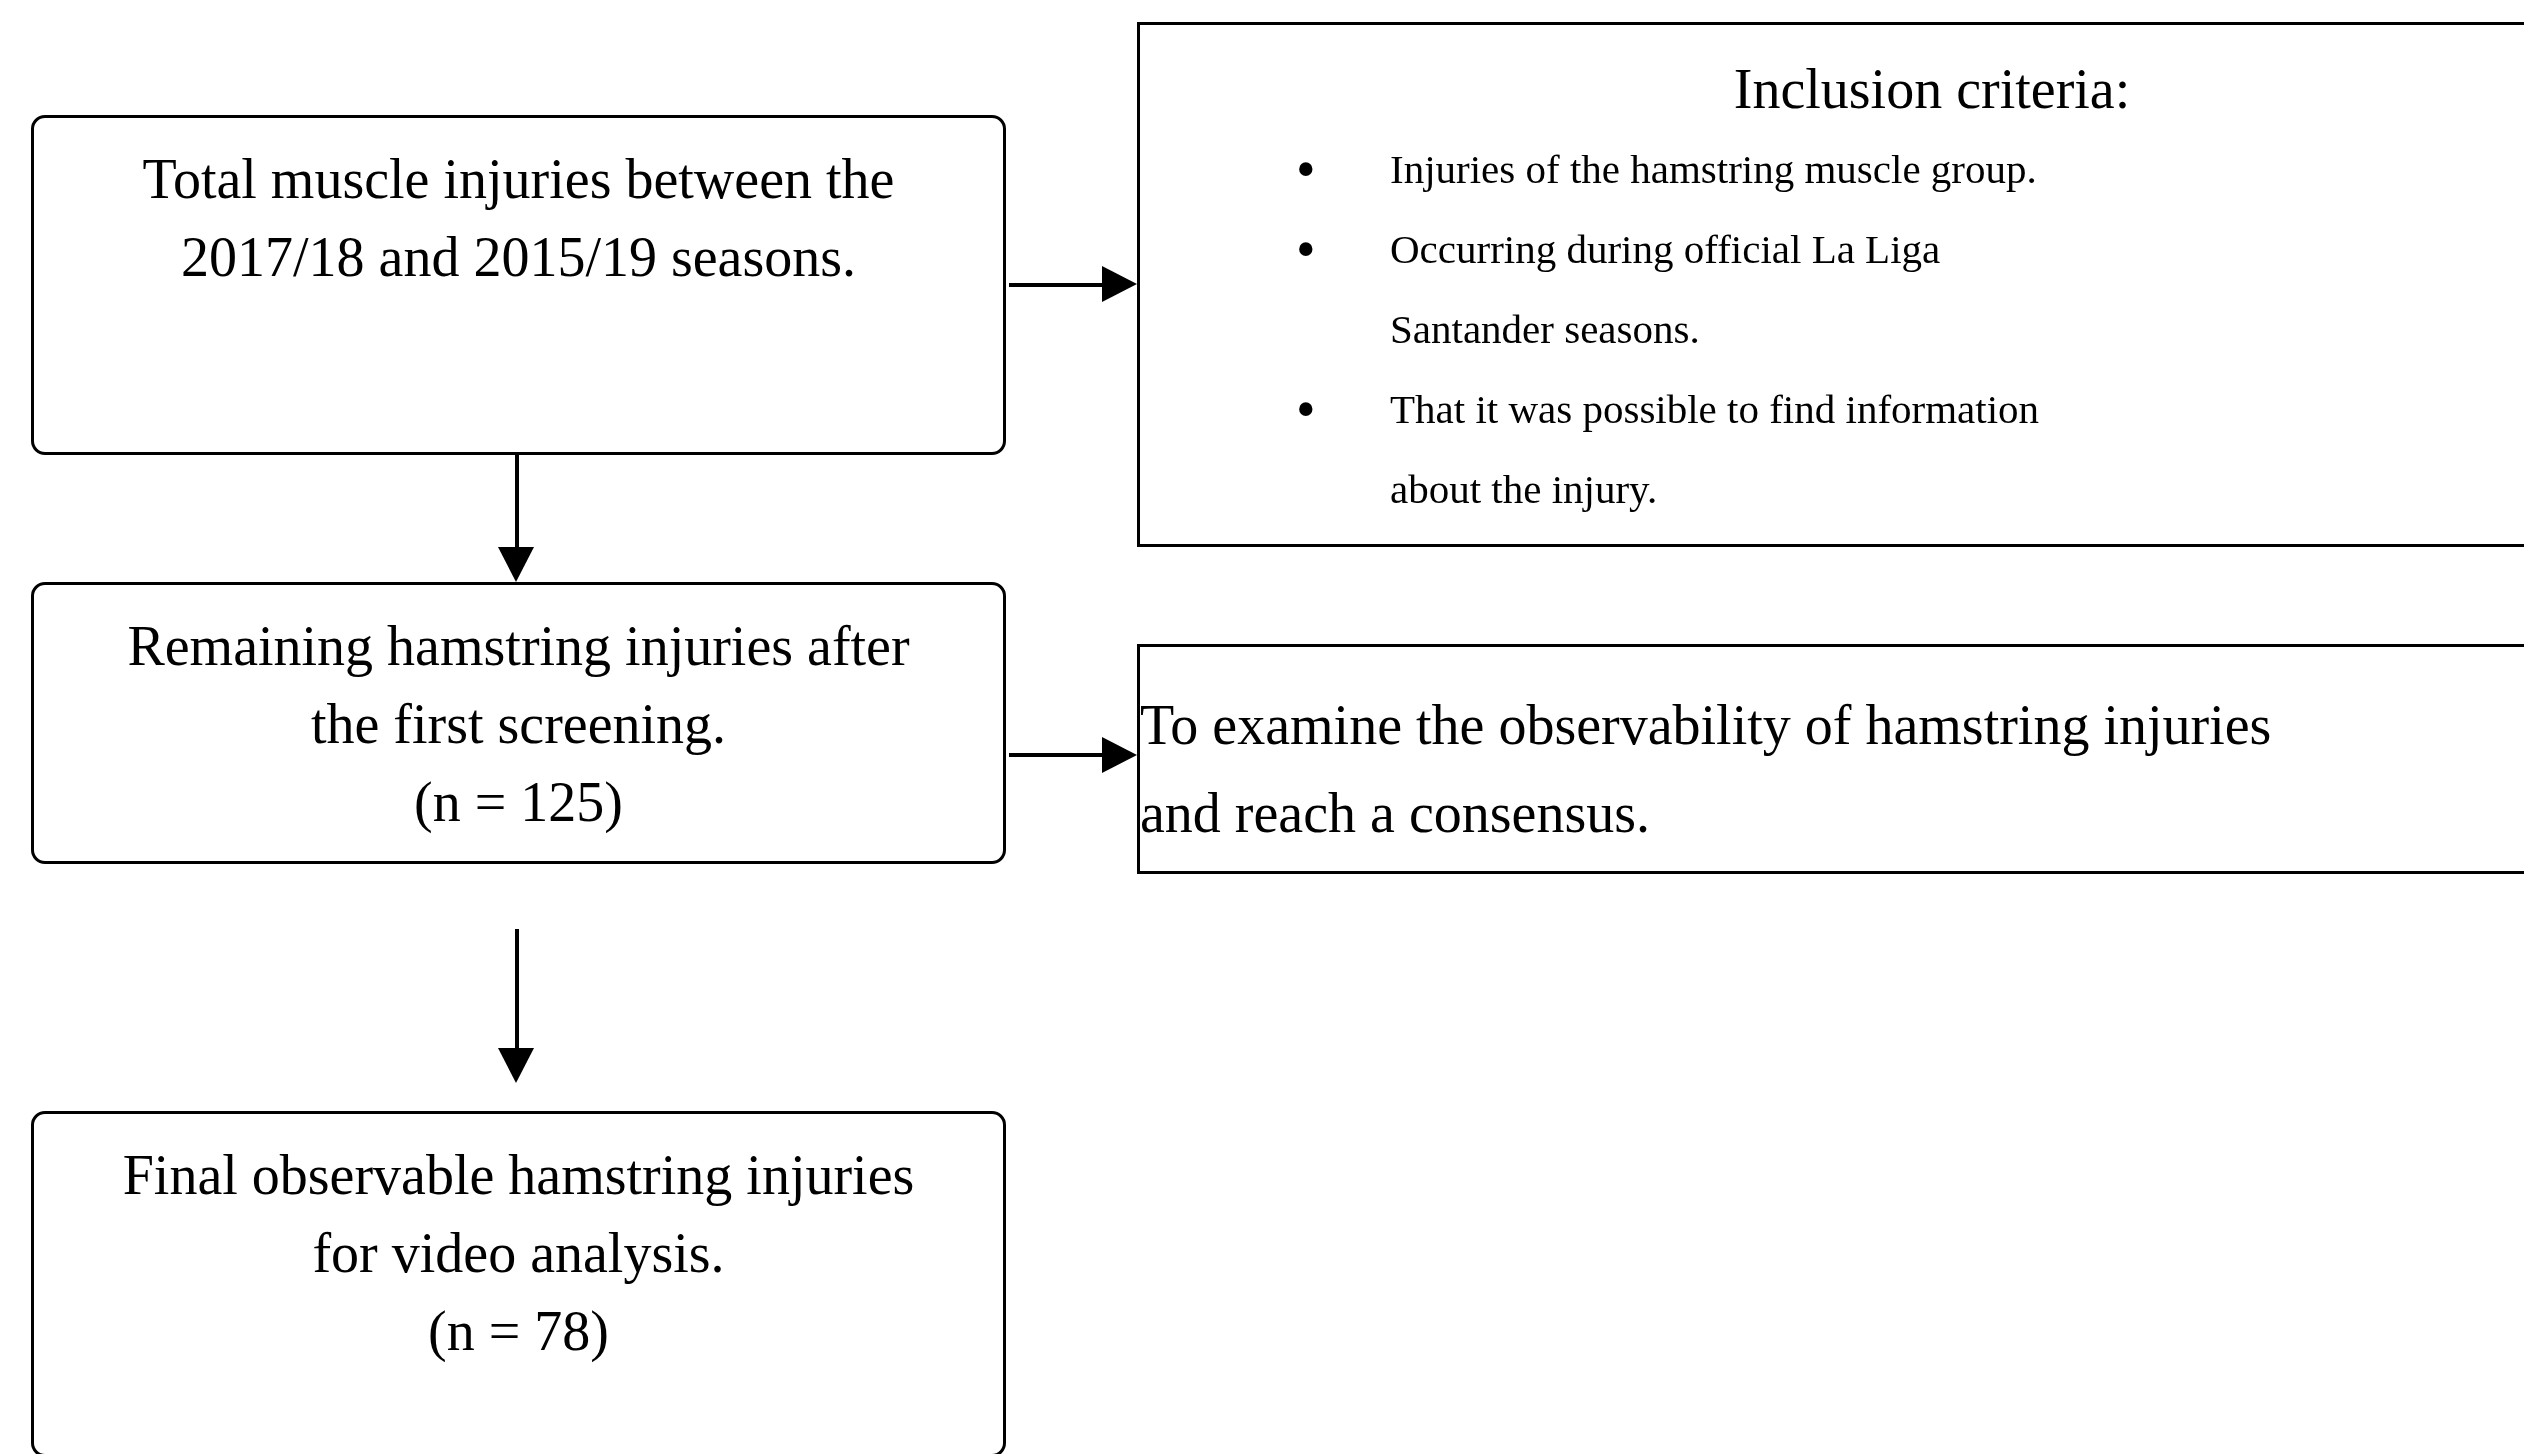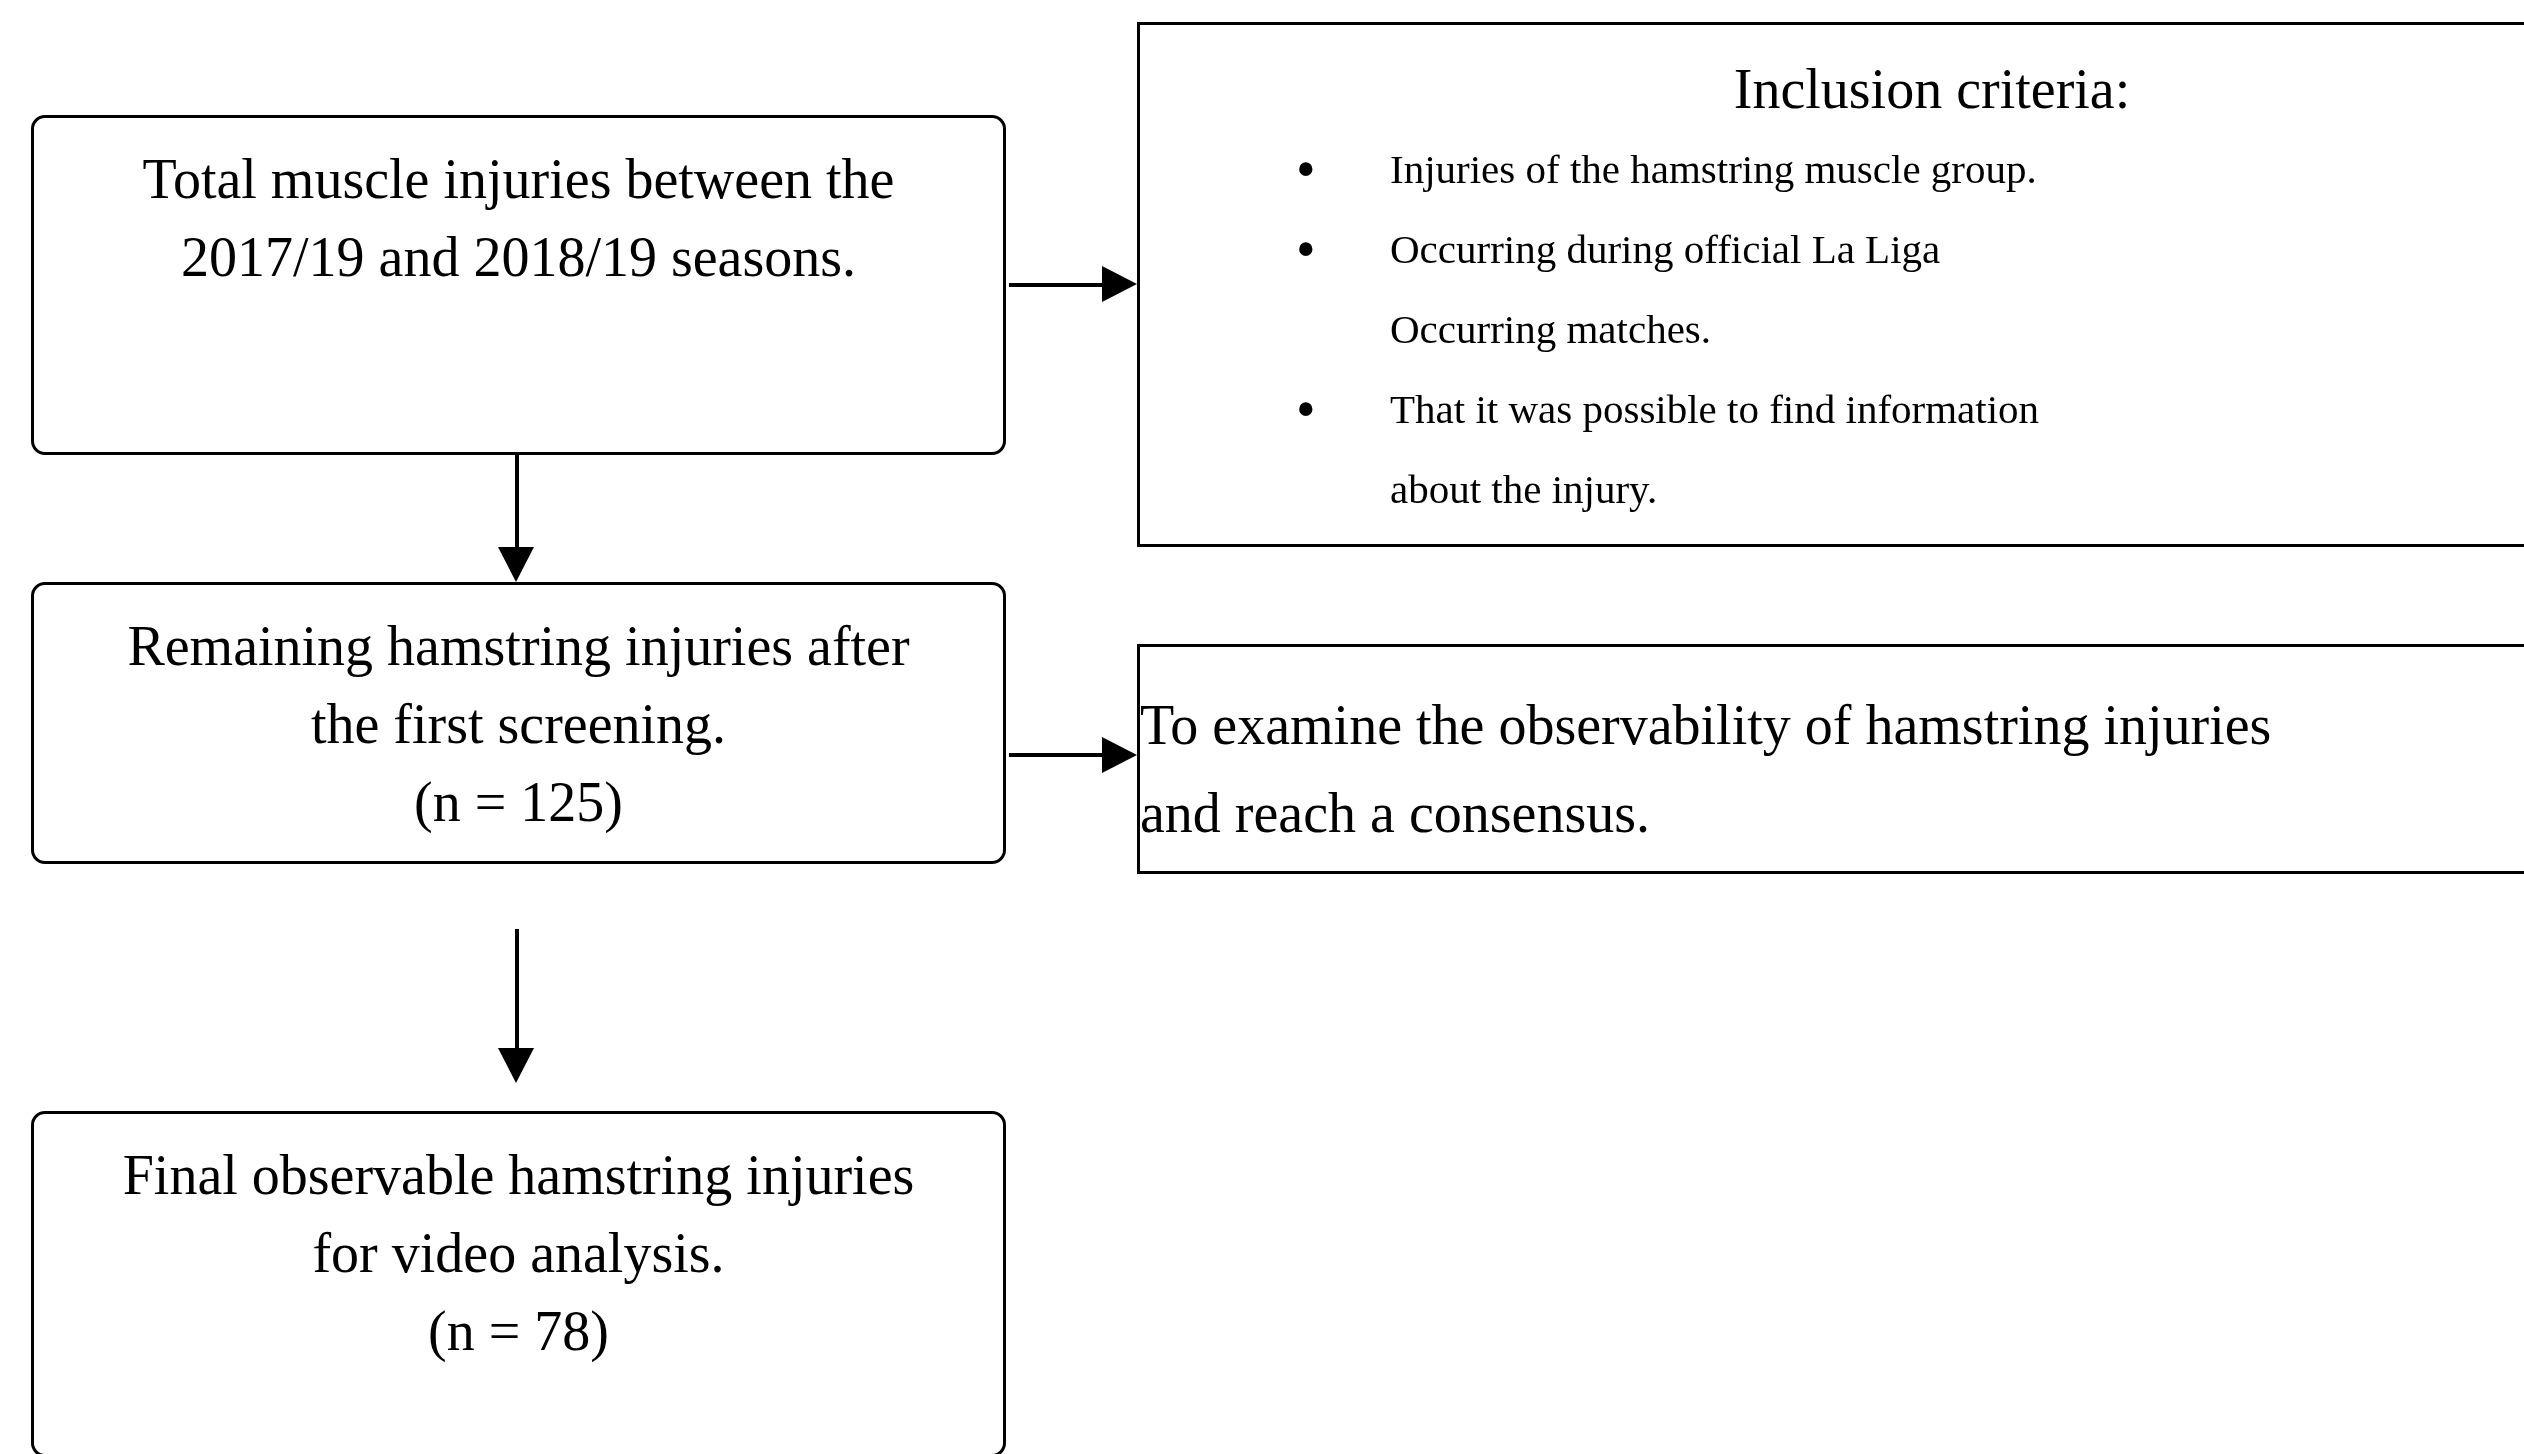--- a/index.html
+++ b/index.html
@@ -65,38 +65,38 @@
   #a2-head  { left: 1102px; top: 737px; }
   
   #v2-shaft { left: 515px; top: 929px; height: 121px; }
   #v2-head  { left: 498px; top: 1048px; }
 </style>
 </head>
 <body>
 
 <div class="box box-left center-stack" id="box-total">
   <div class="line">Total muscle injuries between the</div>
-  <div class="line">2017/19 and 2018/19 seasons.</div>
+  <div class="line">2017/18 and 2015/19 seasons.</div>
 </div>
 
 <div class="box box-right" id="box-inclusion">
   <div class="criteria-title">Inclusion criteria:</div>
 
   <div class="bullet">
     <span class="dot">•</span>
     <div class="btext">
       <div class="line">Injuries of the hamstring muscle group.</div>
     </div>
   </div>
 
   <div class="bullet">
     <span class="dot">•</span>
     <div class="btext">
       <div class="line">Occurring during official La Liga</div>
-      <div class="line">Occurring matches.</div>
+      <div class="line">Santander seasons.</div>
     </div>
   </div>
 
   <div class="bullet">
     <span class="dot">•</span>
     <div class="btext">
       <div class="line">That it was possible to find information</div>
       <div class="line">about the injury.</div>
     </div>
   </div>

